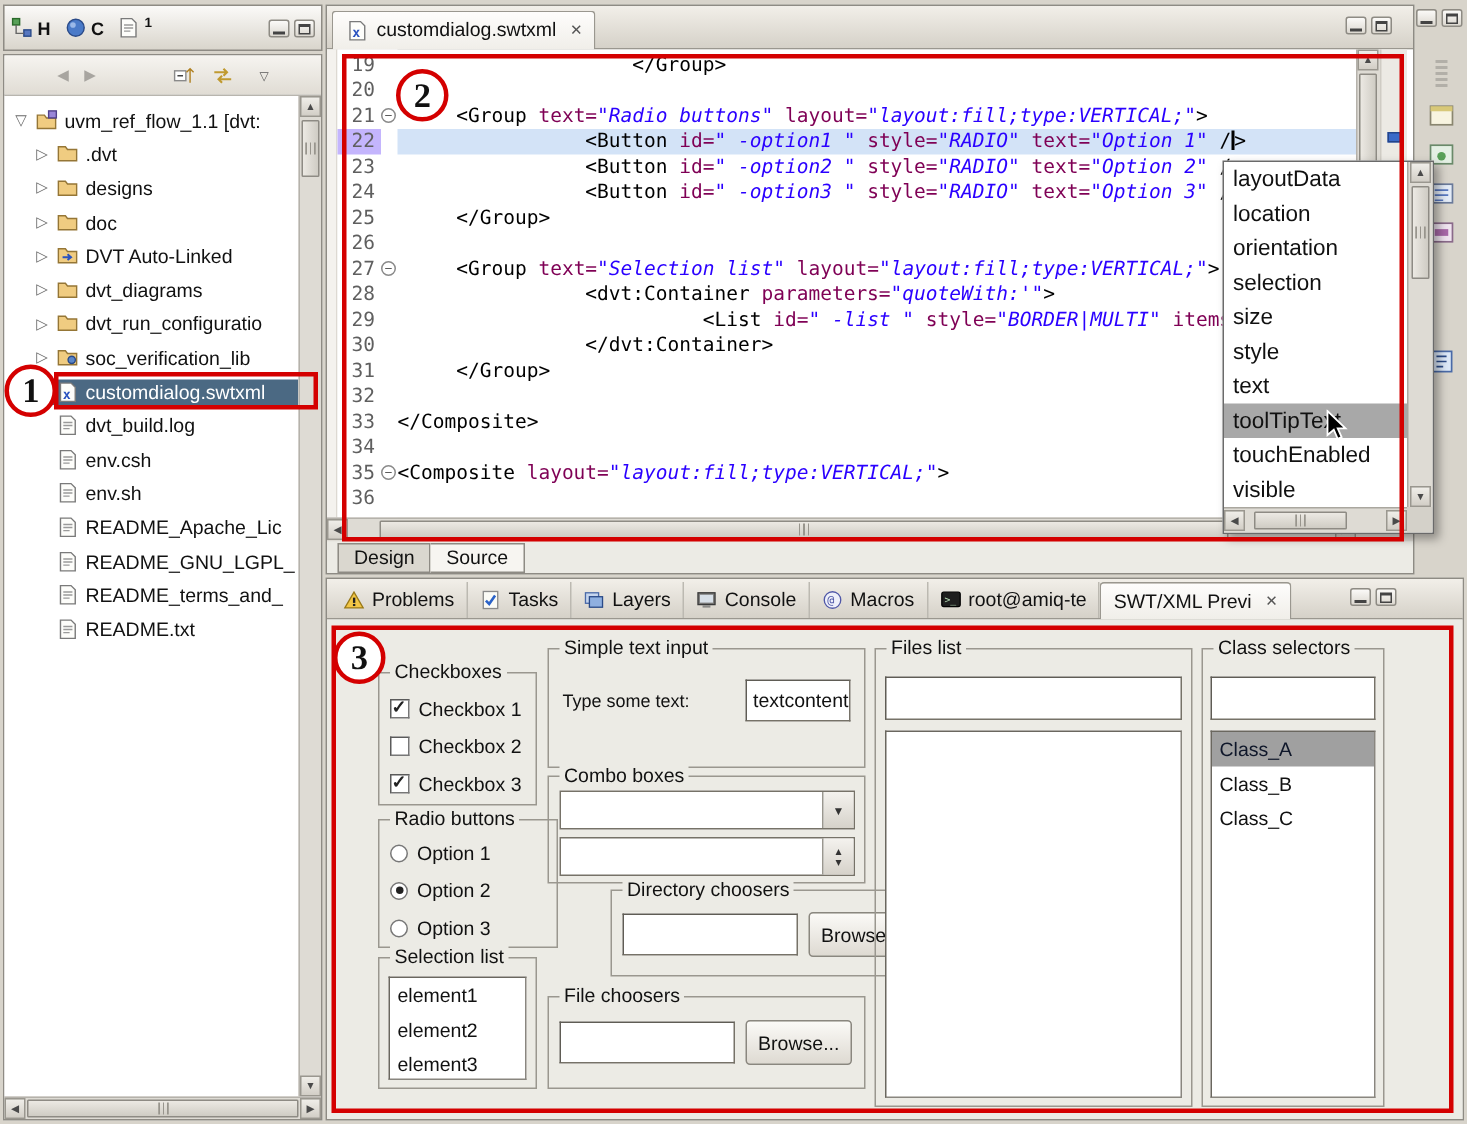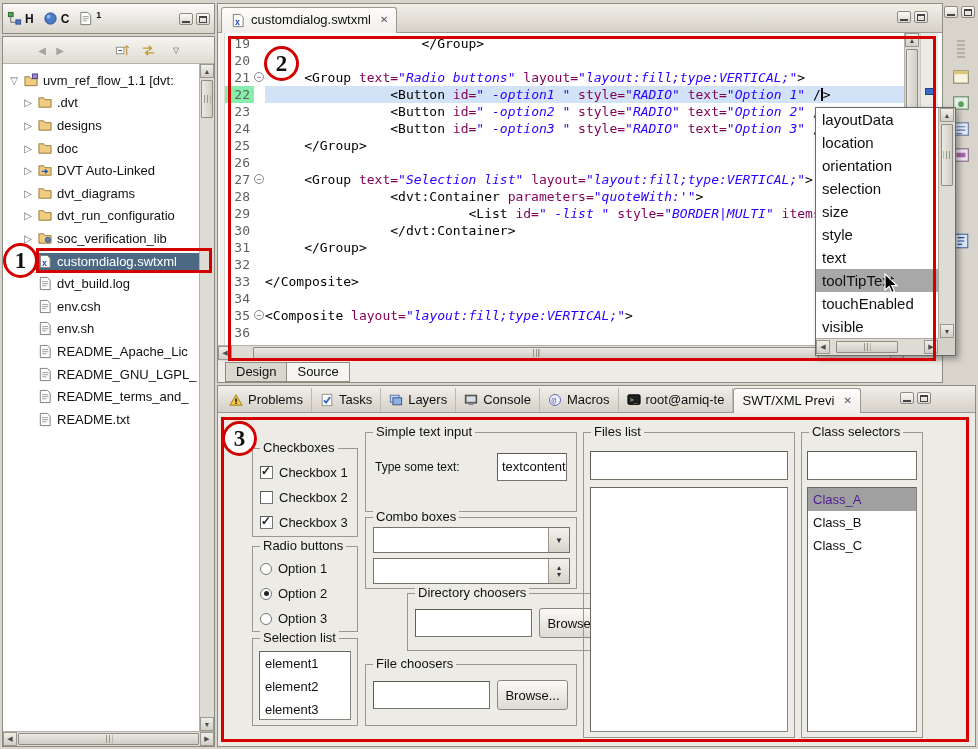--- a/index.html
+++ b/index.html
@@ -46,21 +46,21 @@
   #editorArea{left:217px;top:3px;width:726px;height:380px;background:#ecebe5;}
   .tabrow{position:absolute;left:0;top:0;right:0;height:29px;background:linear-gradient(#f2efe9,#d5d1c8);border-bottom:1px solid #9a978f;display:flex;align-items:flex-end;}
   .etab{display:flex;align-items:center;gap:5px;padding:4px 8px 6px;margin-left:3px;border:1px solid #9a978f;border-bottom:none;border-radius:3px 3px 0 0;background:linear-gradient(#fefdfc,#f0eee9);font-size:13px;position:relative;top:1px;}
   .etab .ticon{width:15px;height:14px;}
   .closeic{font-size:10px;color:#555;margin-left:4px;}
   #editorArea .winbtns{position:absolute;right:14px;top:7px;}
   #ebody{position:absolute;left:0;top:29px;width:724px;height:312px;background:#fff;}
   #annruler{position:absolute;left:0;top:0;width:7px;bottom:0;background:#f4f2ee;border-right:1px solid #ddd9d2;}
   #gutter{position:absolute;left:7px;top:0;width:29px;bottom:0;background:#fff;color:#5f5f5f;font:13px "DejaVu Sans Mono",monospace;text-align:right;padding-top:2px;}
   .grow{height:17px;line-height:17px;padding-right:4px;}
-  .grow.cur{background:#86efac;}
+  .grow.cur{background:#c4b5fd;}
   #foldcol{position:absolute;left:36px;top:0;width:11px;bottom:0;background:#fff;padding-top:2px;}
   .frow{height:17px;position:relative;}
   .foldm{position:absolute;top:3px;left:0;width:10px;height:10px;border:1px solid #8a8a8a;border-radius:50%;background:#fff;color:#555;font-size:9px;line-height:8px;text-align:center;}
   #curline{position:absolute;left:36px;top:53px;width:650px;height:17px;background:#d3e3f7;}
   #code{position:absolute;left:47px;top:0;width:639px;bottom:0;font:13px "DejaVu Sans Mono",monospace;padding-top:2px;overflow:hidden;}
   .crow{height:17px;line-height:17px;white-space:pre;position:relative;}
   .sg-p{color:#000;}
   .sg-t{color:#000000;}
   .sg-a{color:#7f0055;}
   .sg-v{color:#2a00ff;font-style:italic;}
@@ -95,32 +95,32 @@
   #previewPlus{position:absolute;left:10px;top:16px;font-size:14px;color:#222;}
   .grp{position:absolute;border:1px solid #9a978f;}
   .gtitle{position:absolute;top:-9px;left:7px;background:#ecebe5;padding:0 3px;font-size:13px;white-space:nowrap;}
   .prow{display:flex;align-items:center;gap:6px;height:25px;padding-left:7px;}
   .cbox{width:13px;height:13px;background:#fff;border:1px solid #777;border-top-color:#5a5a5a;border-left-color:#5a5a5a;position:relative;flex:0 0 13px;}
   .cmark{position:absolute;left:0px;top:-3px;font-size:12px;font-weight:bold;color:#222;}
   .rdot{width:12px;height:12px;border-radius:50%;background:#fff;border:1px solid #777;position:relative;flex:0 0 12px;}
   .rdot .rin{position:absolute;left:2.5px;top:2.5px;width:5px;height:5px;border-radius:50%;background:#222;}
   .listbox{position:absolute;background:#fff;border:1px solid #89867f;border-top-color:#6a675f;border-left-color:#6a675f;overflow:hidden;}
   .lrow{height:23px;line-height:23px;padding:0 5px;white-space:nowrap;}
-  .lrow.sel{background:#a0a0a0;color:#4c1d95;}
+  .lrow.sel{background:#a0a0a0;color:#0f172a;}
   .tfield{position:absolute;background:#fff;border:1px solid #767268;border-top-color:#5f5c55;border-left-color:#5f5c55;font-size:13px;padding:0 4px;line-height:26px;overflow:hidden;white-space:nowrap;}
   .flabel{position:absolute;font-size:12px;text-align:center;}
   .combo{position:absolute;background:#fff;border:1px solid #767268;display:flex;}
   .cval{flex:1;font-size:13px;line-height:24px;padding-left:4px;overflow:hidden;}
   .cbtn{width:21px;background:linear-gradient(#f4f2ee,#d6d2ca);border-left:1px solid #9a978f;font-size:8px;color:#333;display:flex;align-items:center;justify-content:center;}
   .cbtn.spn{flex-direction:column;line-height:7px;font-size:8px;}
   .pbtn{position:absolute;background:linear-gradient(#fbfaf7,#dedad2);border:1px solid #8a877f;border-radius:3px;font-size:13px;display:flex;align-items:center;justify-content:center;}
 
   #gChecks{left:34px;top:35px;width:106px;height:89px;}
   #checkRows{padding-top:11px;}
-  #gRadios{left:34px;top:133px;width:106px;height:86px;}
+  #gRadios{left:34px;top:133px;width:120px;height:86px;}
   #radioRows{padding-top:9px;text-align:center;}
   #gSelList{left:34px;top:225px;width:106px;height:88px;}
   #selListBox{left:6px;top:12px;right:6px;bottom:5px;}
   #gText{left:147px;top:19px;width:212px;height:80px;}
   #gText .flabel{left:9px;top:27px;}
   #tfText{right:9px;top:20px;width:70px;height:28px;}
   #gCombos{left:147px;top:104px;width:212px;height:72px;}
   #combo1{left:7px;top:9px;width:197px;height:26px;}
   #combo2{left:7px;top:40px;width:197px;height:26px;}
   #gDir{left:147px;top:180px;width:212px;height:58px;margin-left:42px;}

